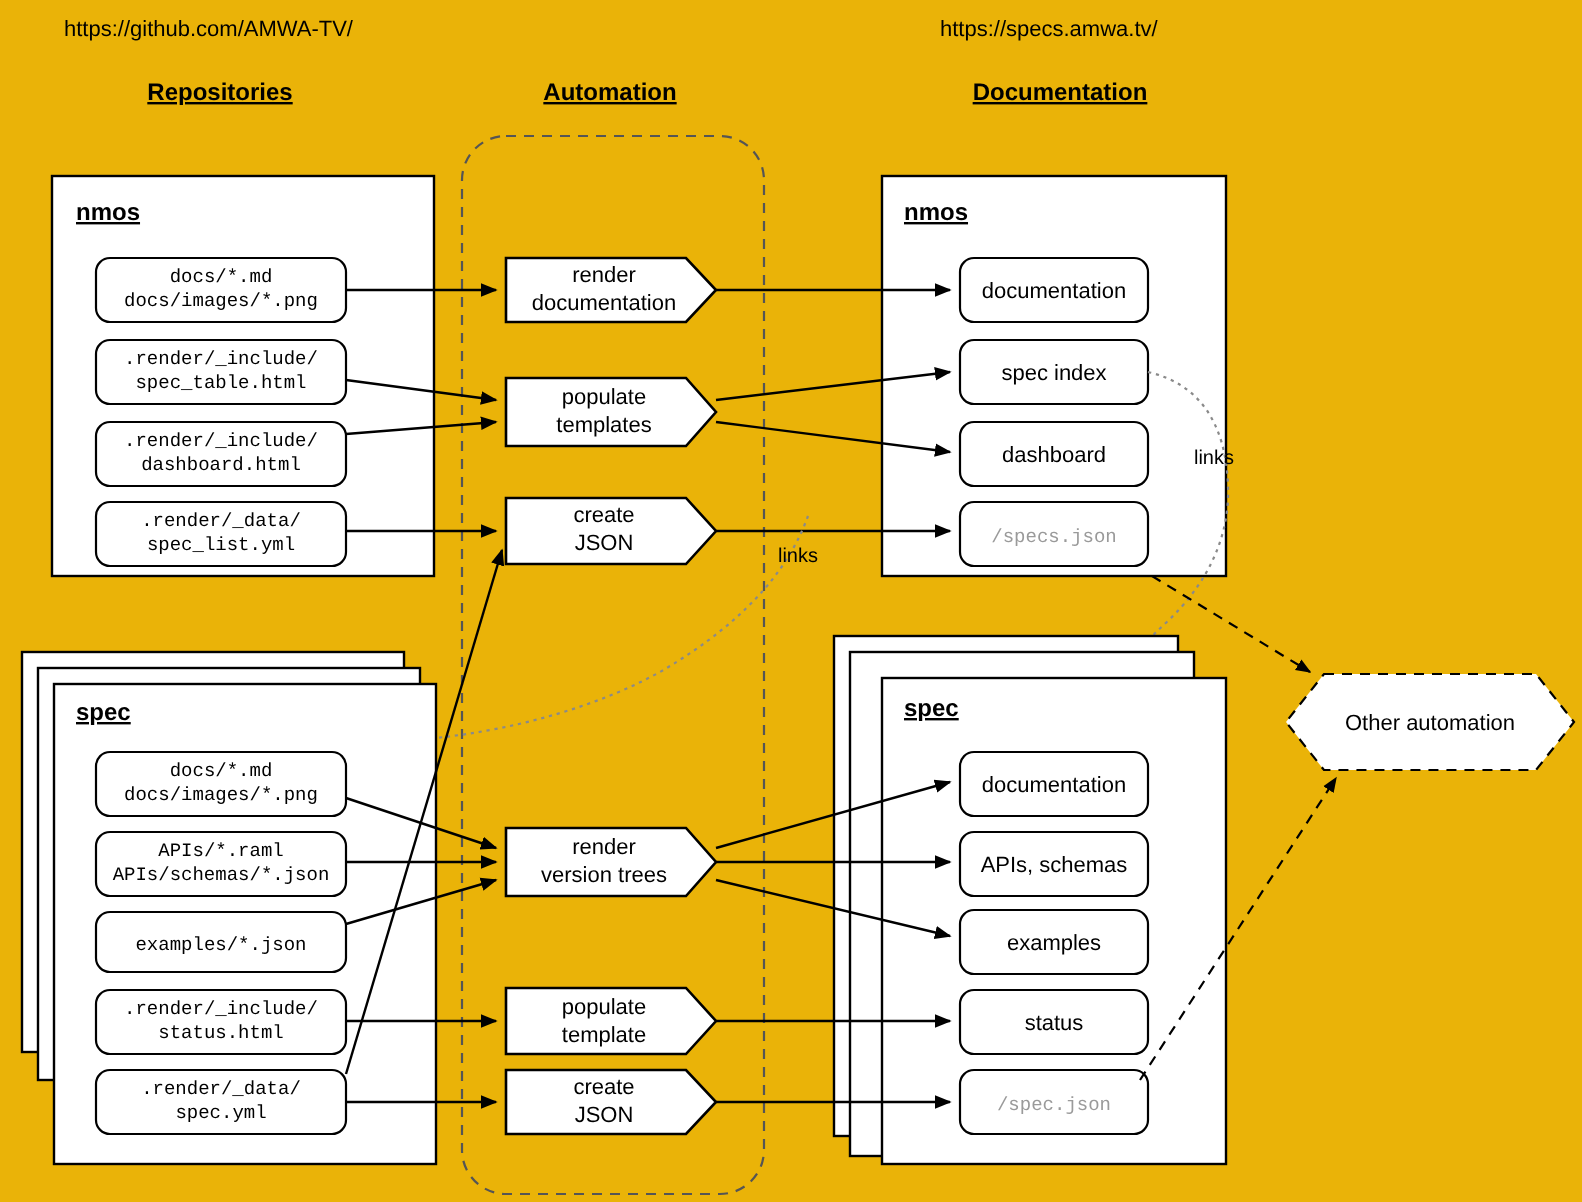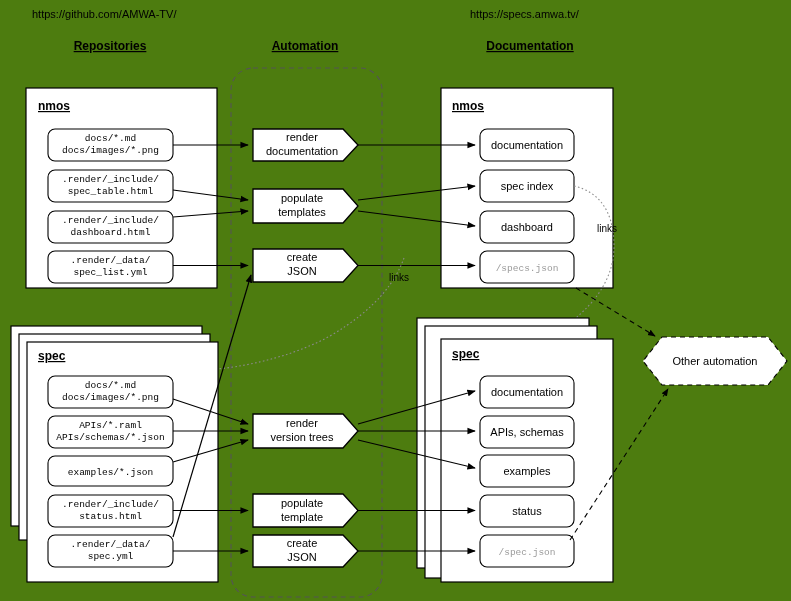--- a/index.html
+++ b/index.html
@@ -4,21 +4,21 @@
 <style>
   html, body {
     margin: 0;
     padding: 0;
     background: #ffffff;
   }
   #page {
     position: relative;
     width: 791px;
     height: 601px;
-    background: #4d7c0f;
+    background: #eab308;
     font-family: "Liberation Sans", sans-serif;
     overflow: hidden;
   }
   svg#diagram {
     position: absolute;
     top: 0; left: 0;
     width: 791px;
     height: 601px;
   }
   .url-text {

